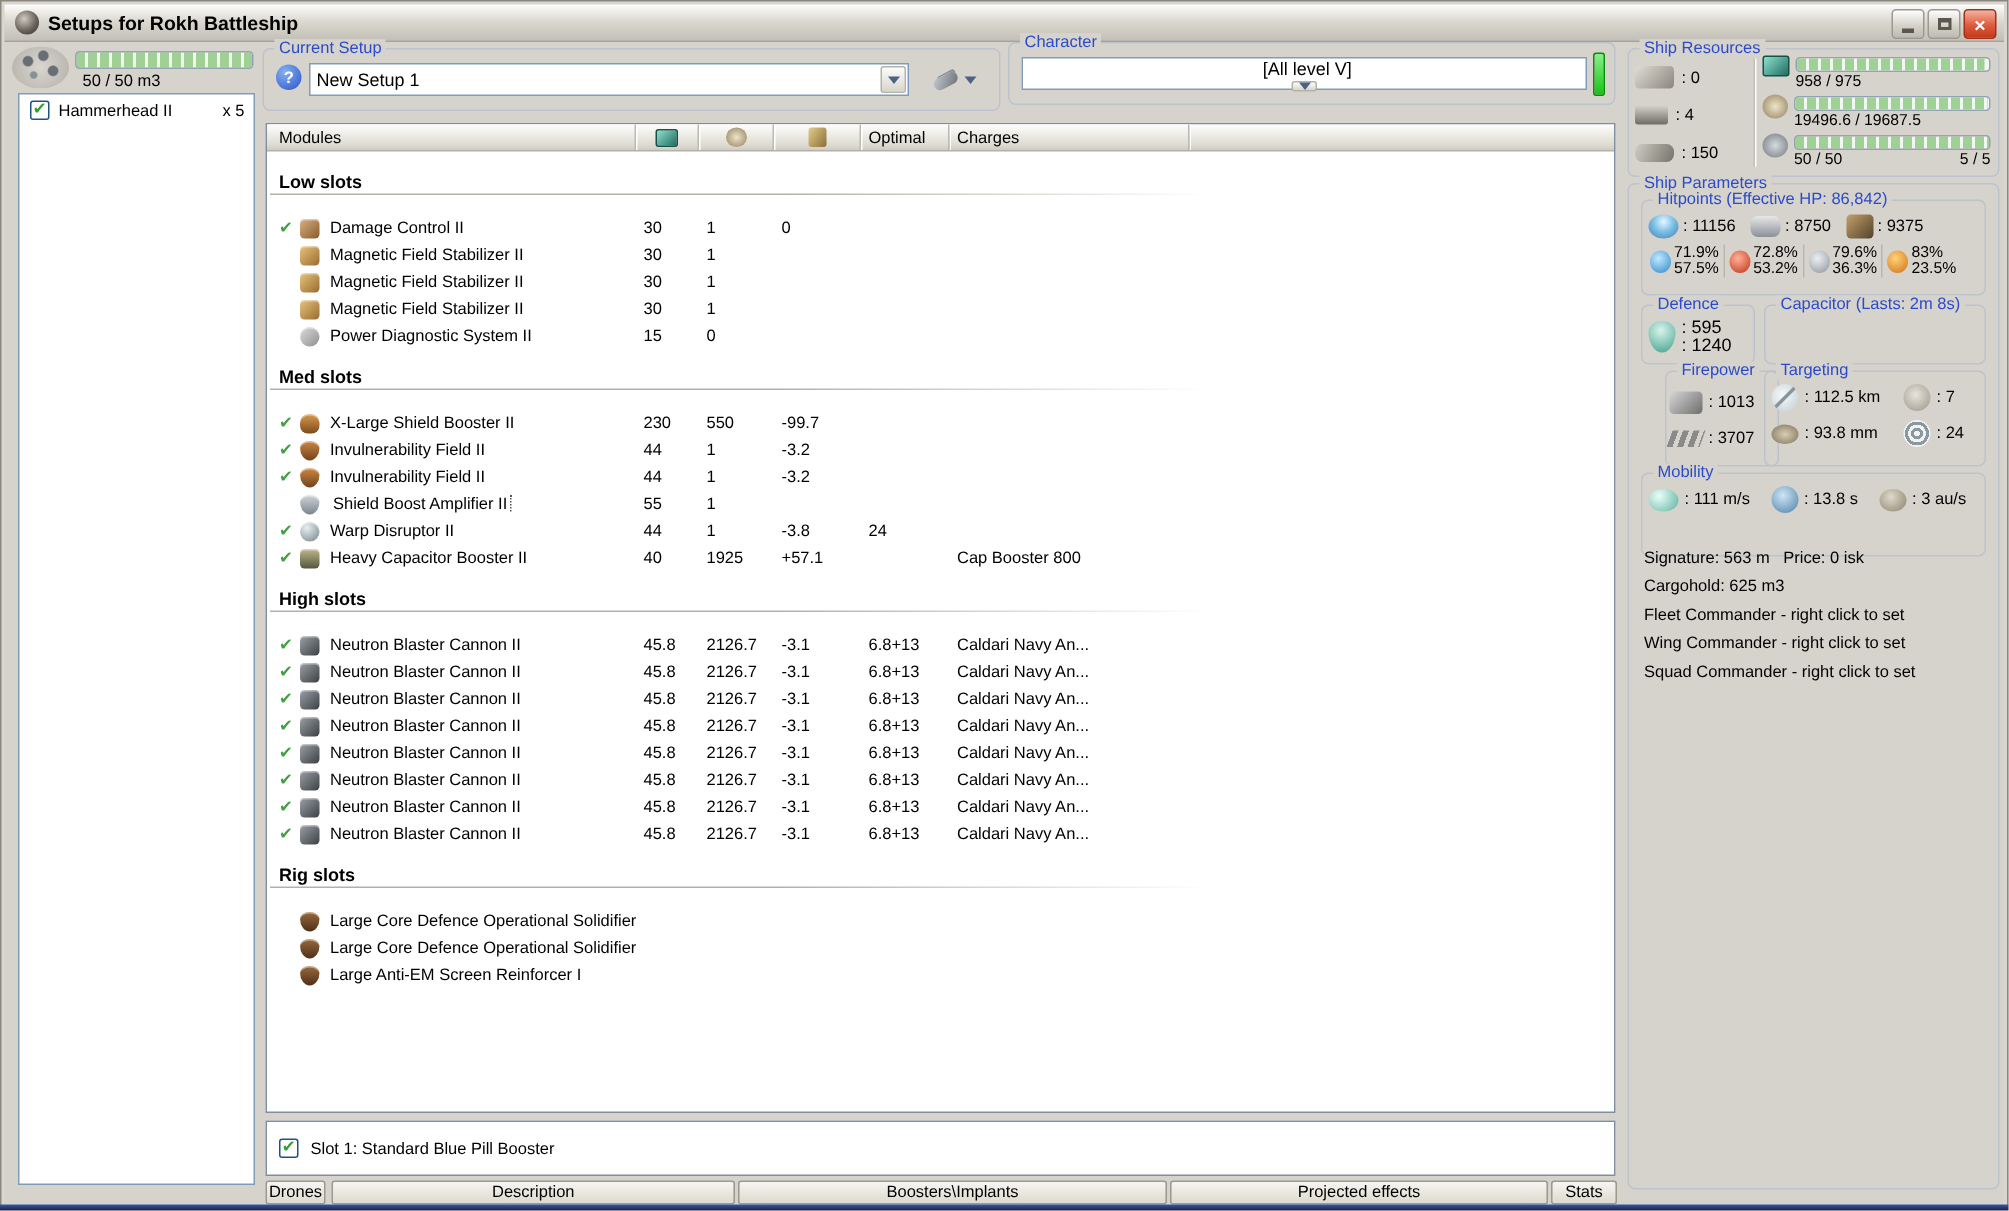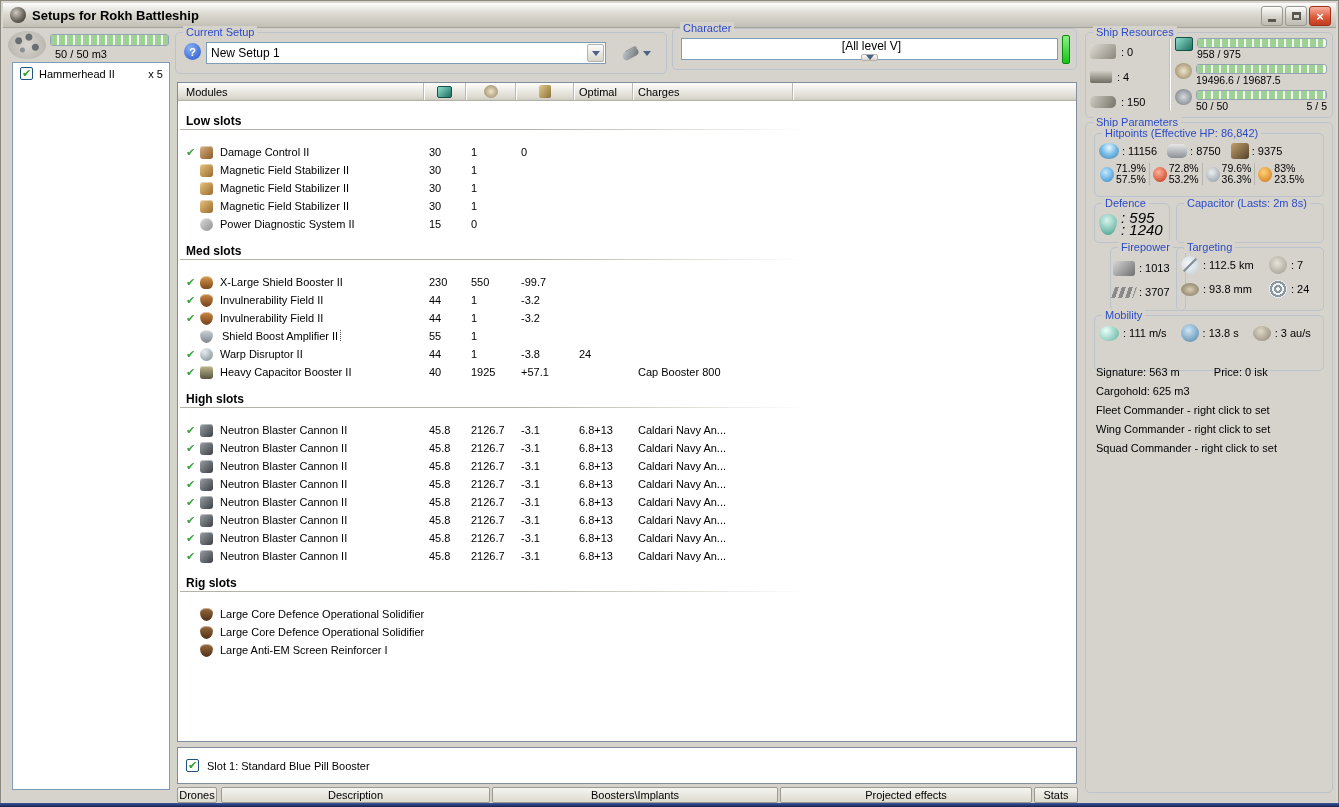--- a/index.html
+++ b/index.html
@@ -144,34 +144,34 @@
   .hp-box{ left:8px; top:10px; width:230px; height:64px;}
   .hp-row1{ display:flex; align-items:center; gap:4px; padding:9px 0 0 4px;}
   .hp-row1 .pair{ display:flex; align-items:center; gap:3px; }
   .hp-row1 .pair + .pair{ margin-left:6px;}
   .hp-row2{ display:flex; align-items:center; padding:4px 0 0 2px;}
   .resist{ display:flex; align-items:center; gap:2px; padding:0 3px;}
   .resist + .resist{ border-left:1px solid #b9b6ad;}
   .resist .pcts{ font-size:10.5px; line-height:11px;}
   .def-box{ left:8px; top:80px; width:76px; height:40px;}
   .def-inner{ display:flex; align-items:center; gap:4px; padding:8px 0 0 4px;}
-  .two-line{ font-size:15px; line-height:12px;font-style:italic;}
+  .two-line{ font-size:12px; line-height:12px;}
   .capa-box{ left:90px; top:80px; width:148px; height:40px;}
   .capa-inner{ display:flex; align-items:center; gap:4px; padding:8px 0 0 6px;}
   .fire-box{ left:24px; top:124px; width:76px; height:64px;}
   .fire-inner{ padding:8px 0 0 2px;}
   .fire-row{ display:flex; align-items:center; gap:4px; height:24px;}
   .targ-box{ left:90px; top:124px; width:148px; height:64px;}
   .targ-grid{ display:grid; grid-template-columns:88px 1fr; padding:8px 0 0 4px; row-gap:6px;}
   .targ-cell{ display:flex; align-items:center; gap:4px;}
   .mob-box{ left:8px; top:192px; width:230px; height:56px;}
   .mob-inner{ display:flex; align-items:center; gap:4px; padding:8px 0 0 4px;}
   .mob-inner .gap{ width:6px;}
   .info-block{ position:absolute; left:10px; top:240px; line-height:19px;}
-  .info-row1 span + span{ margin-left:31px;}
+  .info-row1 span + span{ margin-left:6px;}
   
   .ri{ flex:0 0 auto;}
   [data-name="turret-slot-icon"]{ width:26px; height:15px; border-radius:3px;
     background:linear-gradient(135deg,#e0ddd6,#8a867c);}
   [data-name="launcher-slot-icon"]{ width:22px; height:13px; border-radius:2px;
     background:linear-gradient(#d8d5cc,#6f6c64);}
   [data-name="calibration-icon"]{ width:26px; height:12px; border-radius:5px;
     background:linear-gradient(115deg,#cfccc4,#76736b);}
   [data-name="cpu-chip-icon"]{ width:18px; height:14px; border-radius:2px; border:1px solid #145248;
     background:linear-gradient(135deg,#8fe0cd,#1e6e62);}

